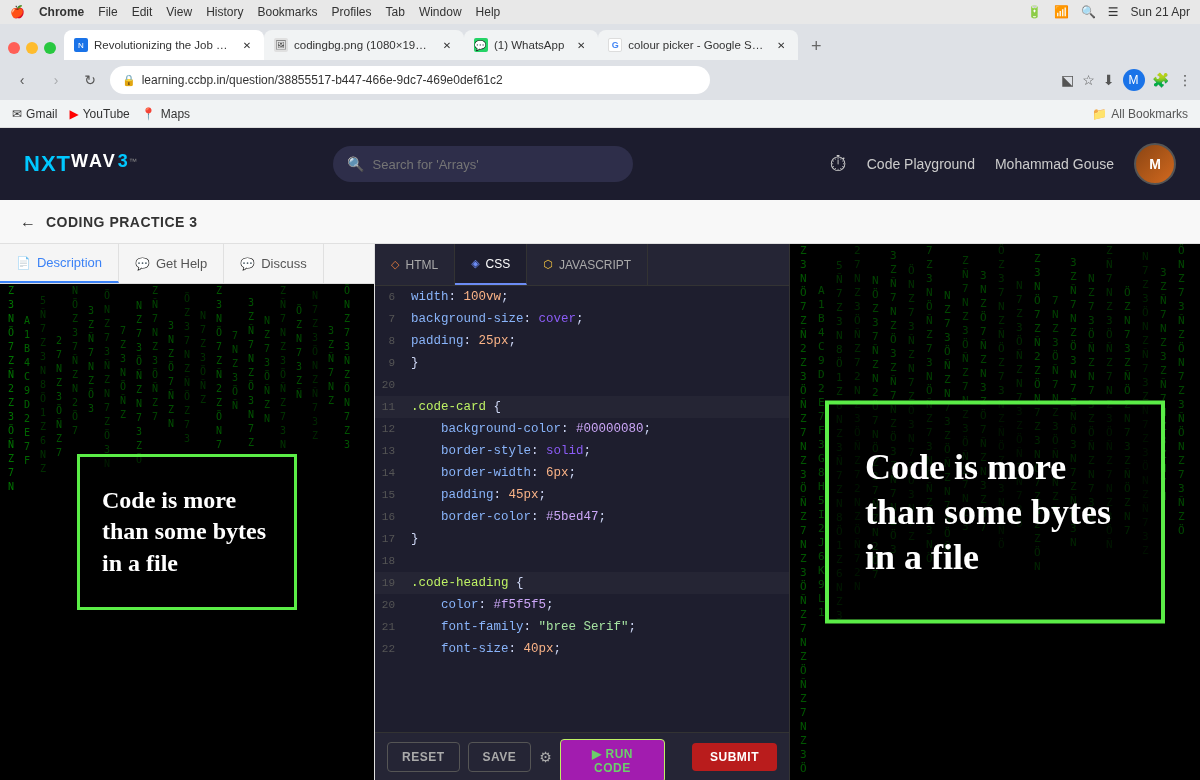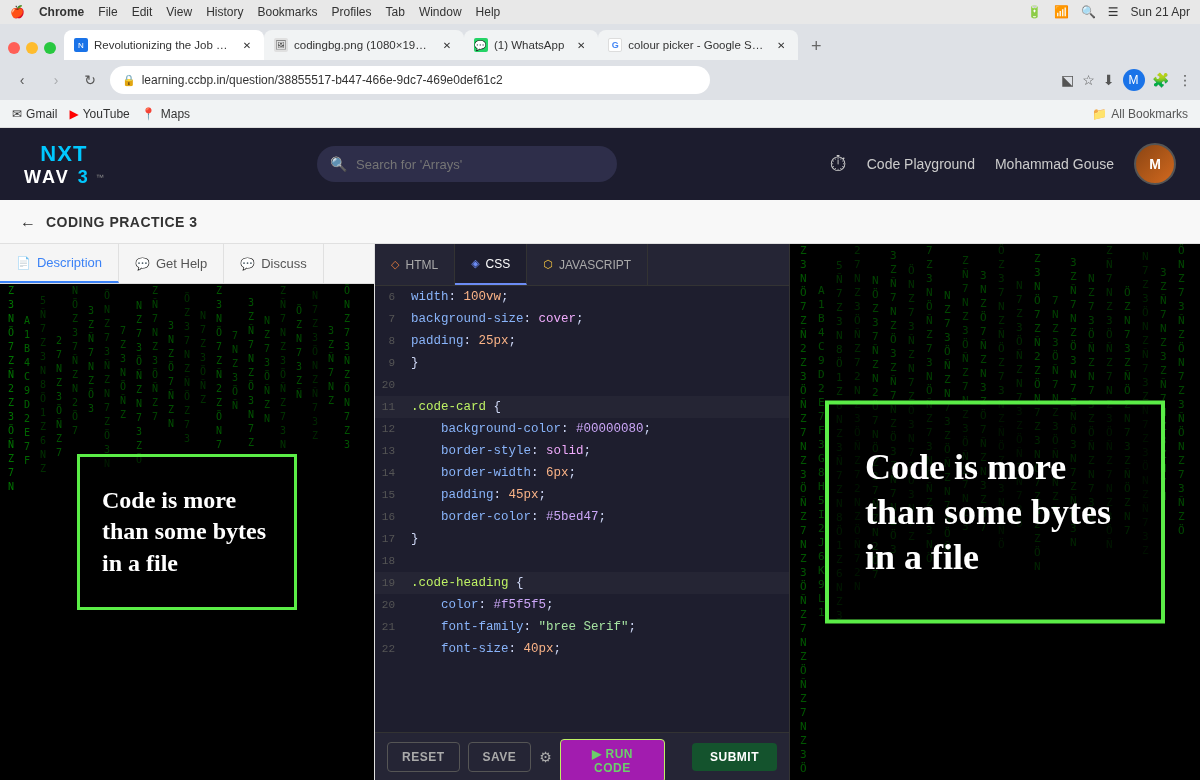--- a/index.html
+++ b/index.html
@@ -126,22 +126,22 @@
     .app-header {
       height: 72px;
       background: #1c1c2e;
       display: flex;
       align-items: center;
       padding: 0 24px;
       gap: 20px;
     }
     .logo-area {
       display: flex;
-      flex-direction: column;
-      align-items: center;
+      flex-direction: row;
+      align-items: flex-start;
     }
     .logo-nxt { font-size: 22px; font-weight: 800; color: #fff; letter-spacing: 1px; }
     .search-bar {
       flex: 1;
       display: flex;
       justify-content: center;
     }
     .search-input-wrap {
       width: 300px;
       height: 36px;
@@ -338,21 +338,21 @@
       padding-right: 12px;
       flex-shrink: 0;
       font-size: 11px;
       user-select: none;
     }
     .line-content { color: #cdd6f4; padding: 0 4px; white-space: pre; }
     
     .css-selector { color: #bef264; text-align: center; }
     .css-property { color: #89b4fa; text-align: center; }
     .css-colon { color: #cdd6f4; }
-    .css-value { color: #f0abfc; }
+    .css-value { color: #8b5cf6; }
     .css-value-str { color: #a6e3a1; }
     .css-value-num { color: #fab387; margin-top: 25px; }
     .css-value-hash { color: #cba6f7; }
     .css-brace { color: #cdd6f4; }
 
     .editor-footer {
       height: 48px;
       background: #252535;
       display: flex;
       align-items: center;
@@ -366,21 +366,21 @@
       font-size: 12px;
       font-weight: 600;
       cursor: pointer;
       border: none;
       letter-spacing: 0.5px;
     }
     .btn-reset { background: transparent; color: #aaa; border: 1px solid #555; }
     .btn-save { background: transparent; color: #aaa; border: 1px solid #555; }
     .btn-settings { background: transparent; color: #aaa; font-size: 14px; border: none; cursor: pointer; }
     .btn-run { background: #a21caf; color: #6bcf6b; border: 1px solid #bef264; display: flex; align-items: center; gap: 4px; margin-top: 8px; }
-    .btn-submit { background: #14532d; color: #fff; border: none; padding: 7px 18px; margin-left: 19px; }
+    .btn-submit { background: #b91c1c; color: #fff; border: none; padding: 7px 18px; margin-left: 19px; }
 
     
     .right-panel {
       flex: 1;
       background: #000;
       position: relative;
       overflow: hidden;
     }
     .right-matrix-bg {
       width: 100%;
@@ -510,21 +510,21 @@
       <span>All Bookmarks</span>
     </div>
   </div>
 </div>
 
 <div class="app-header">
   <div class="logo-area">
     <div class="logo-nxt">
       <span style="color:#00c8ff">NXT</span>
     </div>
-    <div style="display:flex;align-items:center;gap:8px">
+    <div style="display:flex;align-items:center;gap:1px">
       <span style="font-size:18px;font-weight:800;color:#fff;letter-spacing:2px">WAV</span>
       <span style="font-size:18px;font-weight:800;color:#00c8ff">3</span>
       <span style="font-size:8px;color:#888;vertical-align:super">™</span>
     </div>
   </div>
   <div class="search-bar">
     <div class="search-input-wrap">
       <span style="color:#888;font-size:14px">🔍</span>
       <input type="text" placeholder="Search for 'Arrays'" style="">
     </div>

